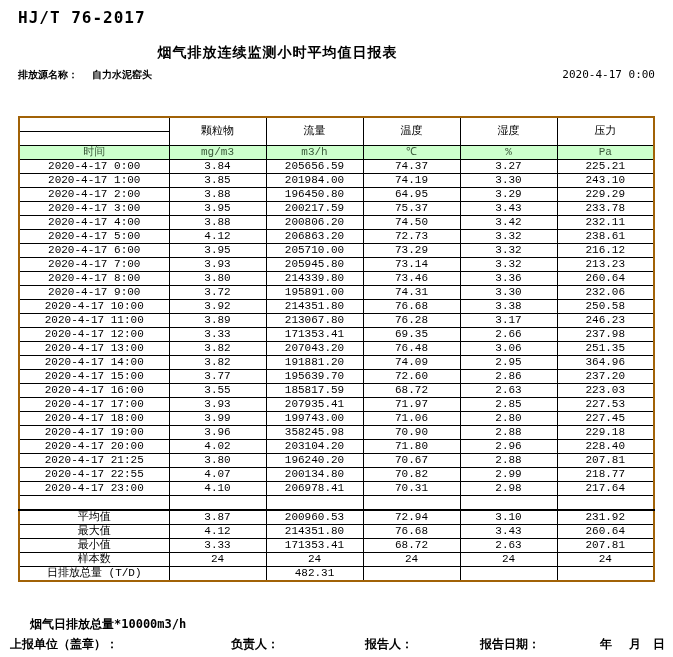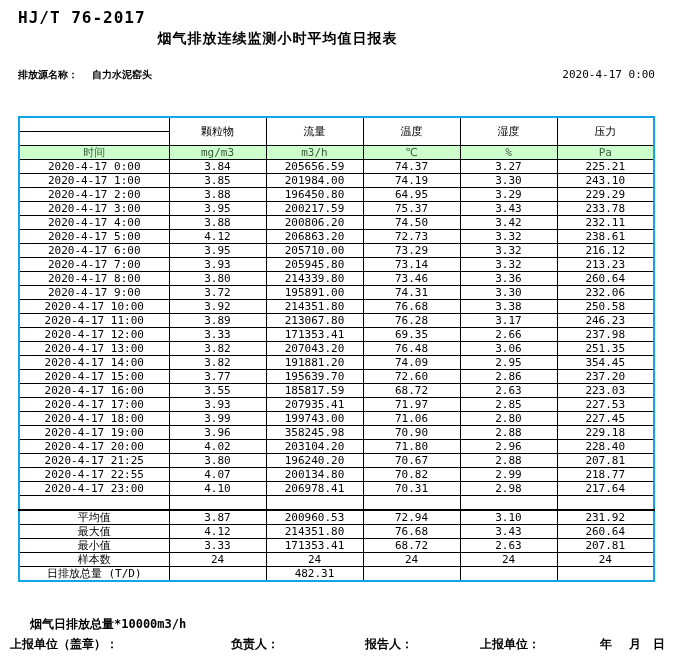--- a/index.html
+++ b/index.html
@@ -7,35 +7,36 @@
     width: 673px; height: 657px;
     background: #ffffff; color: #000000;
     font-family: "DejaVu Sans Mono", "DejaVu Sans", "Liberation Sans", sans-serif;
     position: relative; overflow: hidden;
   }
   .doc-code {
     position: absolute; left: 18px; top: 8px;
     font-size: 16px; font-weight: bold; letter-spacing: 1px;
   }
   .title {
-    position: absolute; top: 30px; left: 0; width: 555px;
+    position: absolute; top: 44px; left: 0; width: 555px;
     text-align: center; font-size: 14px; font-weight: bold; letter-spacing: 1px;
   }
   .info-row {
     position: absolute; top: 68px; left: 18px; width: 637px;
     display: flex; justify-content: space-between; align-items: baseline;
   }
   .source { font-size: 10px; font-weight: bold; }
   .source .src-name { margin-left: 14px; }
   .report-datetime { font-size: 11px; font-weight: normal; }
 
   table.report-table {
     position: absolute; top: 116px; left: 18px;
     width: 637px; border-collapse: collapse; table-layout: fixed;
-    border: 2px solid #0ea5e9;
+    border: 2px solid #a16207;
+    font-family: Liberation Mono, monospace;
   }
   .report-table td {
     border: 1px solid #000;
     height: 13px; padding: 0 2px;
     font-size: 11px; line-height: 13px;
     text-align: center; vertical-align: middle;
     white-space: nowrap; overflow: hidden;
   }
   .col-time { width: 150px; }
   .col-val  { width: 97px; }
@@ -215,21 +216,21 @@
         <td>76.48</td>
         <td>3.06</td>
         <td>251.35</td>
       </tr>
       <tr>
         <td>2020-4-17 14:00</td>
         <td>3.82</td>
         <td>191881.20</td>
         <td>74.09</td>
         <td>2.95</td>
-        <td>354.45</td>
+        <td>364.96</td>
       </tr>
       <tr>
         <td>2020-4-17 15:00</td>
         <td>3.77</td>
         <td>195639.70</td>
         <td>72.60</td>
         <td>2.86</td>
         <td>237.20</td>
       </tr>
       <tr>
@@ -349,17 +350,17 @@
         <td></td>
       </tr>
     </tbody>
 </table>
 
 <div class="footer-note">烟气日排放总量*10000m3/h</div>
 <div class="sign-row">
   <span class="lbl-unit">上报单位（盖章）：</span>
   <span class="lbl-resp">负责人：</span>
   <span class="lbl-rept">报告人：</span>
-  <span class="lbl-date">上报单位：</span>
+  <span class="lbl-date">报告日期：</span>
   <span class="lbl-year">年</span>
   <span class="lbl-month">月</span>
   <span class="lbl-day">日</span>
 </div>
 
 </body></html>

